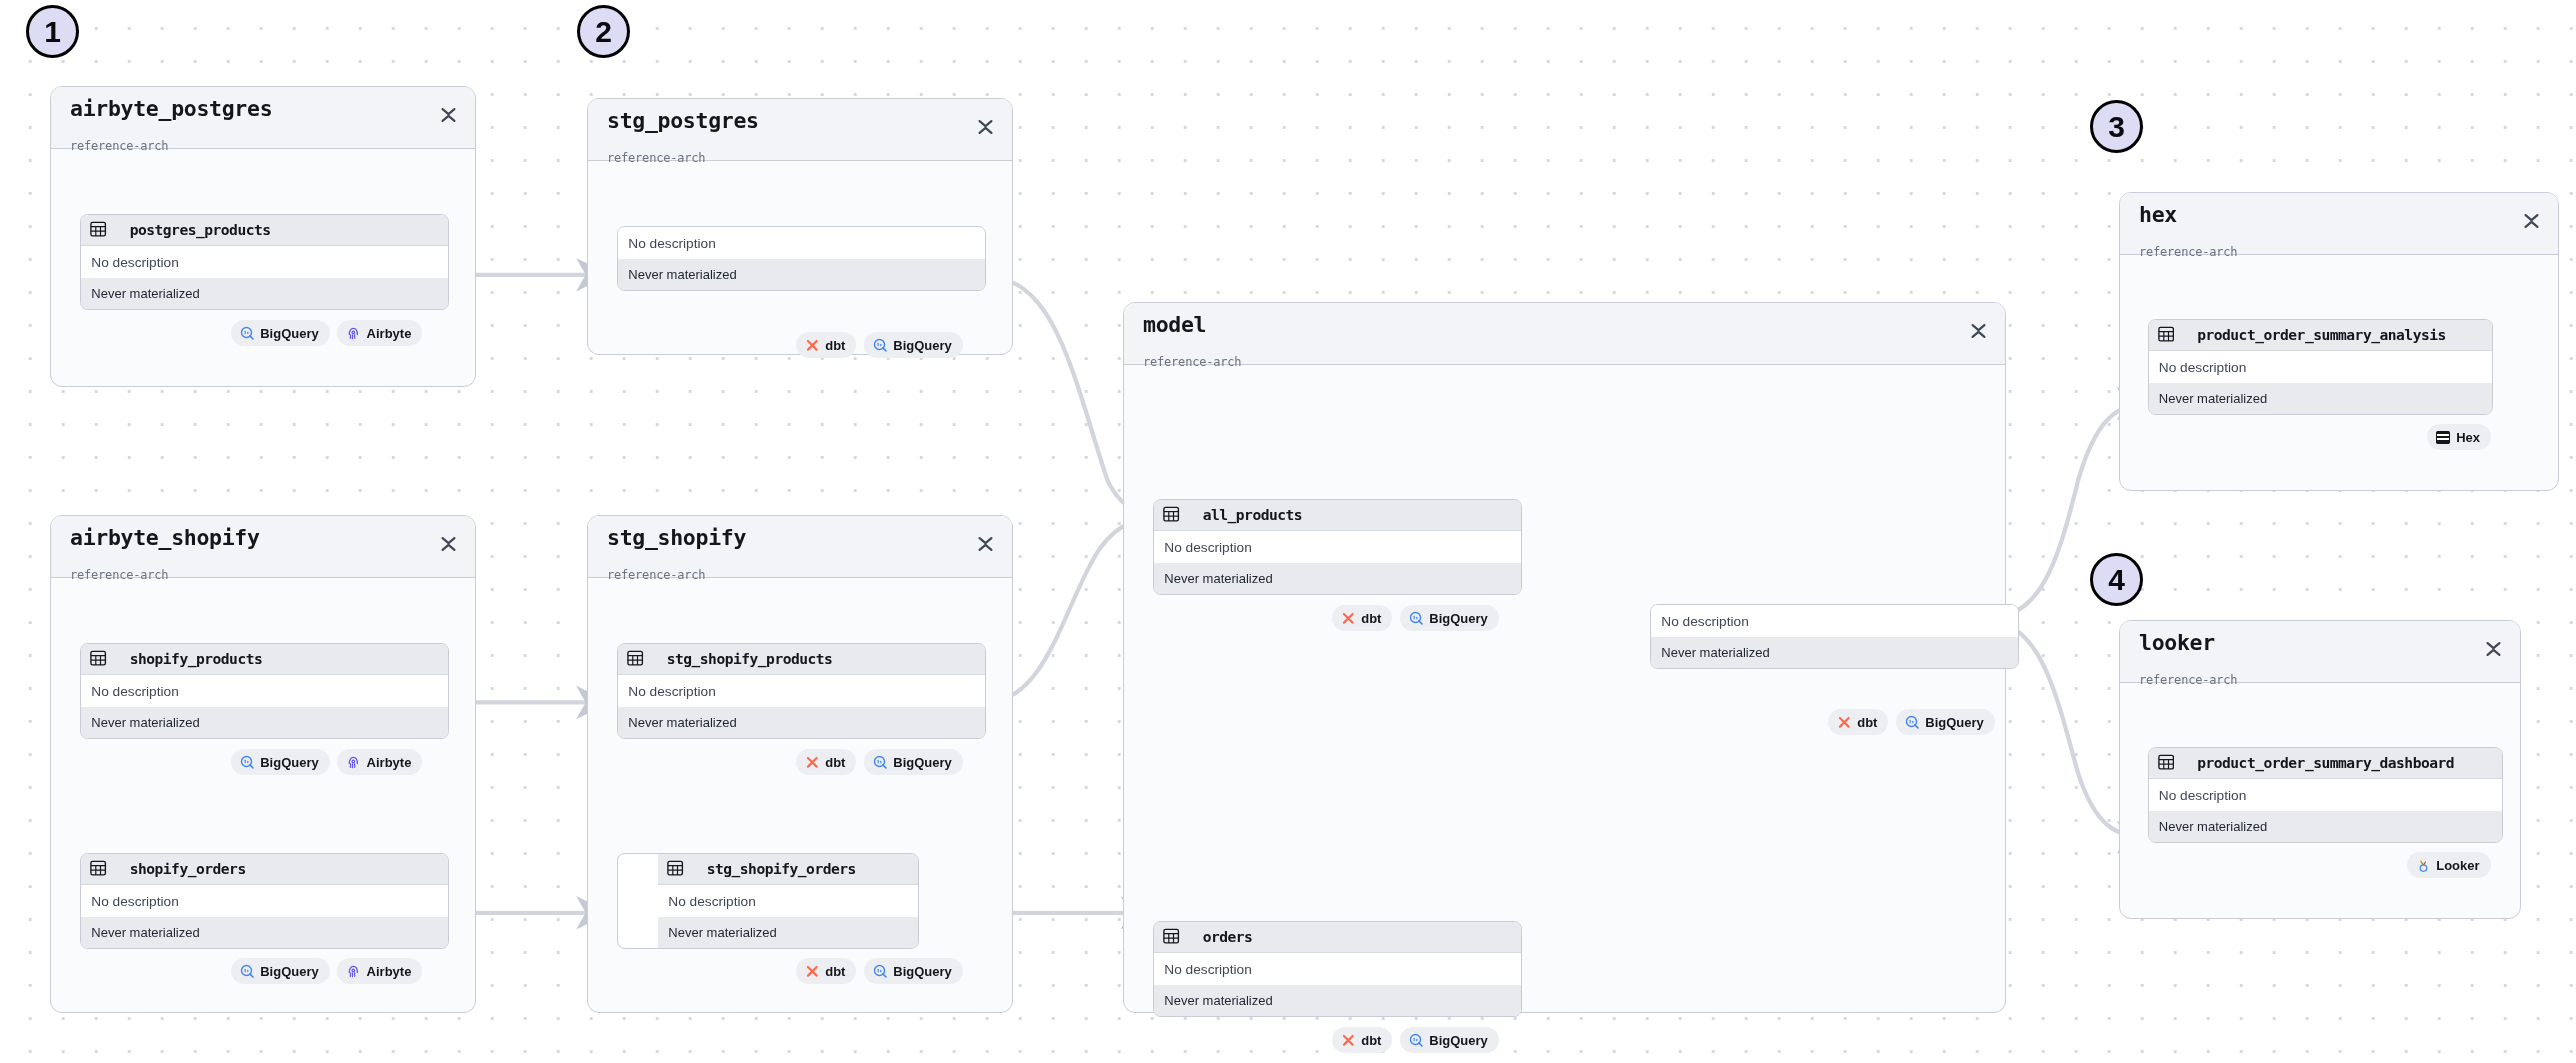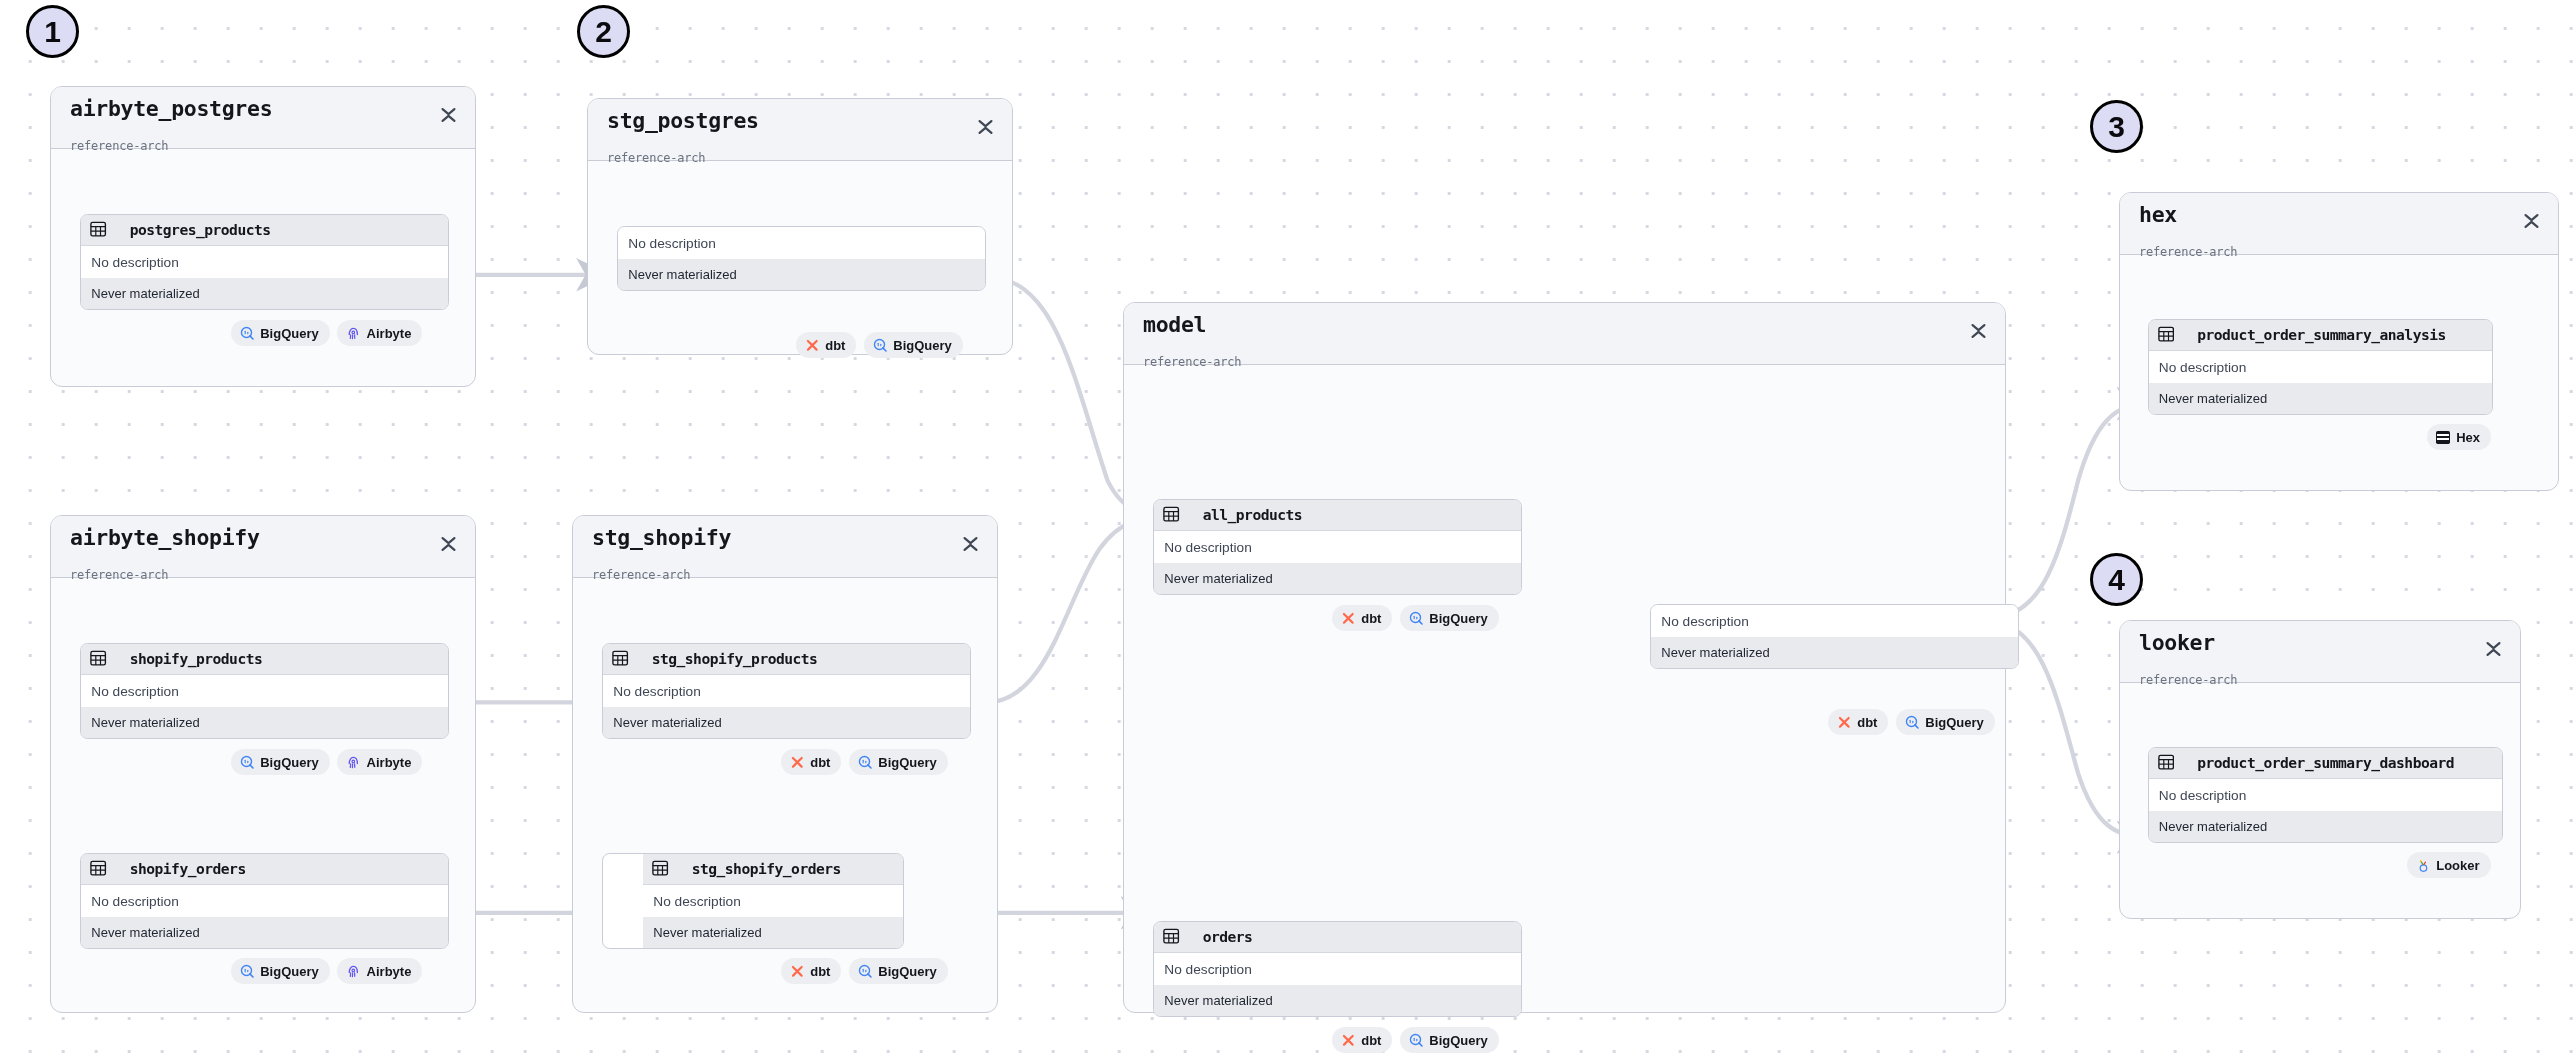--- a/index.html
+++ b/index.html
@@ -405,21 +405,21 @@
             <path d="M8.2 10.8 L7.9 15.6" fill="none" stroke="#6153f0" stroke-width="1.5" stroke-linecap="round"></path>
             <path d="M10.6 10.8 L10.8 15.2" fill="none" stroke="#6153f0" stroke-width="1.5" stroke-linecap="round"></path>
             <circle cx="9" cy="8" r="1.6" fill="none" stroke="#6153f0" stroke-width="1.4"></circle>
           </svg>
           <span>Airbyte</span>
         </div>
       </div>
     </div>
   </div>
 
-  <div class="group" style="left:572px; top:515px; width:426px; height:498px;">
+  <div class="group" style="left:587px; top:515px; width:426px; height:498px;">
     <div class="group-header">
       <div>
         <div class="group-title">stg_shopify</div>
         <div class="group-subtitle">reference-arch</div>
       </div>
       <svg class="collapse-icon" viewBox="0 0 22 26">
         <path d="M4 6 L11 12 L18 6" fill="none" stroke="#3f4654" stroke-width="2.6" stroke-linecap="round" stroke-linejoin="round"></path>
         <path d="M4 20 L11 14 L18 20" fill="none" stroke="#3f4654" stroke-width="2.6" stroke-linecap="round" stroke-linejoin="round"></path>
       </svg>
     </div>

